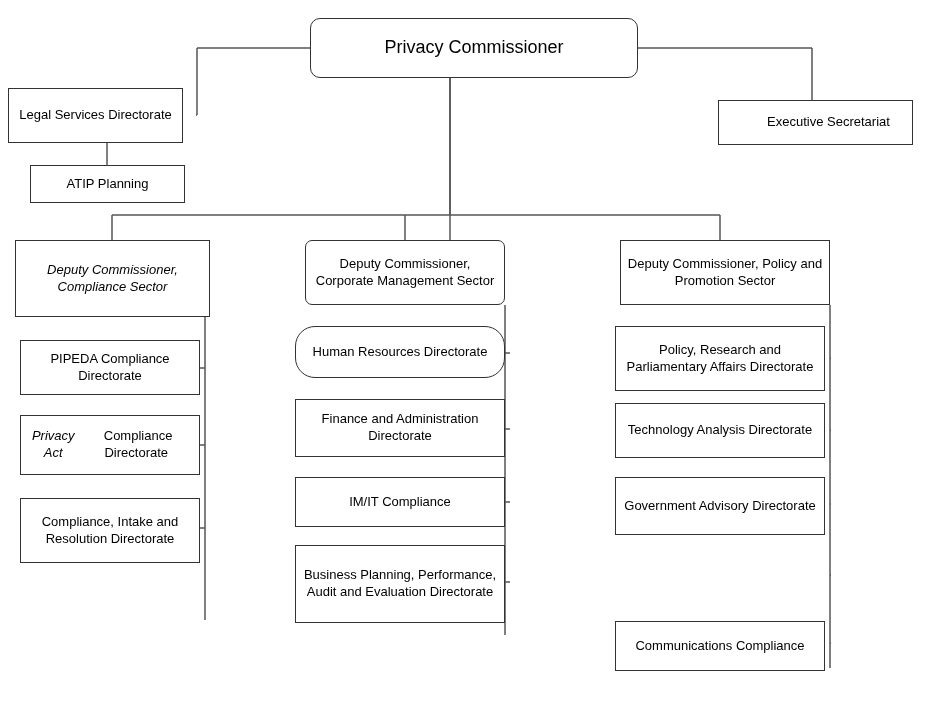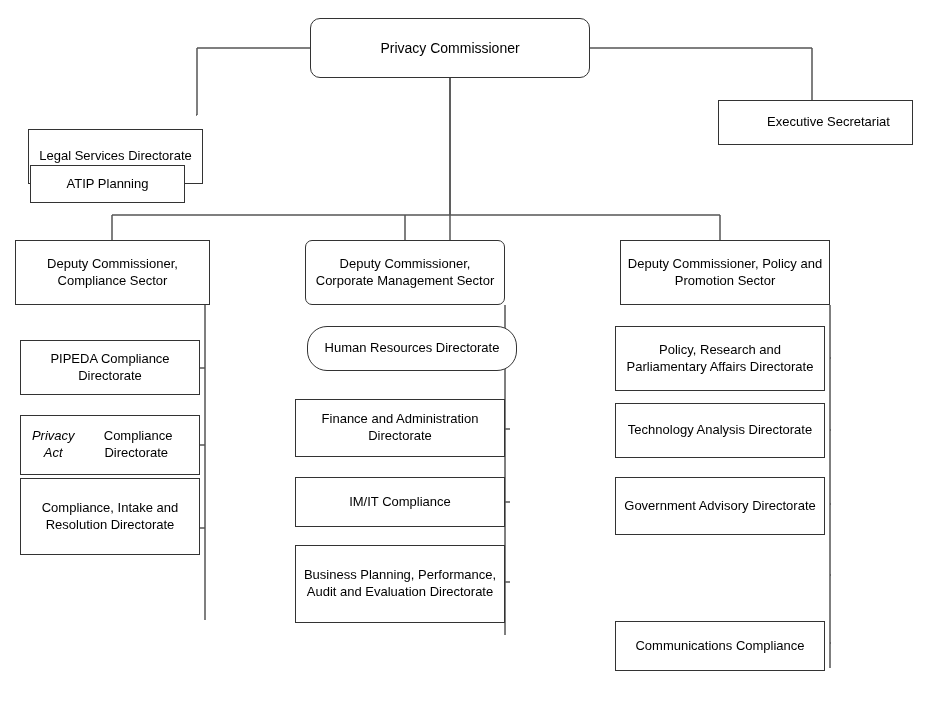--- a/index.html
+++ b/index.html
@@ -92,62 +92,62 @@
 
     <line x1="830" y1="305" x2="830" y2="668"></line>
 
     <line x1="830" y1="358" x2="831" y2="358"></line>
     <line x1="830" y1="430" x2="831" y2="430"></line>
     <line x1="830" y1="504" x2="831" y2="504"></line>
     <line x1="830" y1="575" x2="831" y2="575"></line>
     <line x1="830" y1="643" x2="831" y2="643"></line>
   </svg>
 
-  <div class="box box-rounded" style="left:310px;top:18px;width:280px;height:60px;font-size:14px;font-weight:normal;">
+  <div class="box box-rounded" style="left:310px;top:18px;width:328px;height:60px;font-size:18px;font-weight:normal;">
     <span>Privacy Commissioner</span>
   </div>
 
-  <div class="box" style="left:28px;top:88px;width:175px;height:55px;margin-top:41px;">
+  <div class="box" style="left:8px;top:88px;width:175px;height:55px;">
     <span>Legal Services Directorate</span>
   </div>
 
   <div class="box" style="left:30px;top:165px;width:155px;height:38px;">
     <span>ATIP Planning</span>
   </div>
 
   <div class="box" style="left:718px;top:100px;width:195px;height:45px;padding-left:32px;">
     <span>Executive Secretariat</span>
   </div>
 
-  <div class="box" style="left:15px;top:240px;width:195px;height:65px;">
+  <div class="box" style="left:15px;top:240px;width:195px;height:77px;font-style:italic;">
     <span>Deputy Commissioner, Compliance Sector</span>
   </div>
 
   <div class="box" style="left:305px;top:240px;width:200px;height:65px;border-radius:7px;">
     <span>Deputy Commissioner, Corporate Management Sector</span>
   </div>
 
   <div class="box" style="left:620px;top:240px;width:210px;height:65px;">
     <span>Deputy Commissioner, Policy and Promotion Sector</span>
   </div>
 
   <div class="box" style="left:20px;top:340px;width:180px;height:55px;">
     <span>PIPEDA Compliance Directorate</span>
   </div>
 
   <div class="box" style="left:20px;top:415px;width:180px;height:60px;">
     <span style="font-style:italic;">Privacy Act</span>
       <span>&nbsp;Compliance Directorate</span>
   </div>
 
-  <div class="box" style="left:20px;top:478px;width:180px;height:77px;">
+  <div class="box" style="left:20px;top:498px;width:180px;height:65px;">
     <span>Compliance, Intake and Resolution Directorate</span>
   </div>
 
-  <div class="box" style="left:307px;top:326px;width:210px;height:45px;border-radius:20px;">
+  <div class="box" style="left:295px;top:326px;width:210px;height:52px;border-radius:20px;">
     <span>Human Resources Directorate</span>
   </div>
 
   <div class="box" style="left:295px;top:399px;width:210px;height:58px;">
     <span>Finance and Administration Directorate</span>
   </div>
 
   <div class="box" style="left:295px;top:477px;width:210px;height:50px;">
     <span>IM/IT Compliance</span>
   </div>

